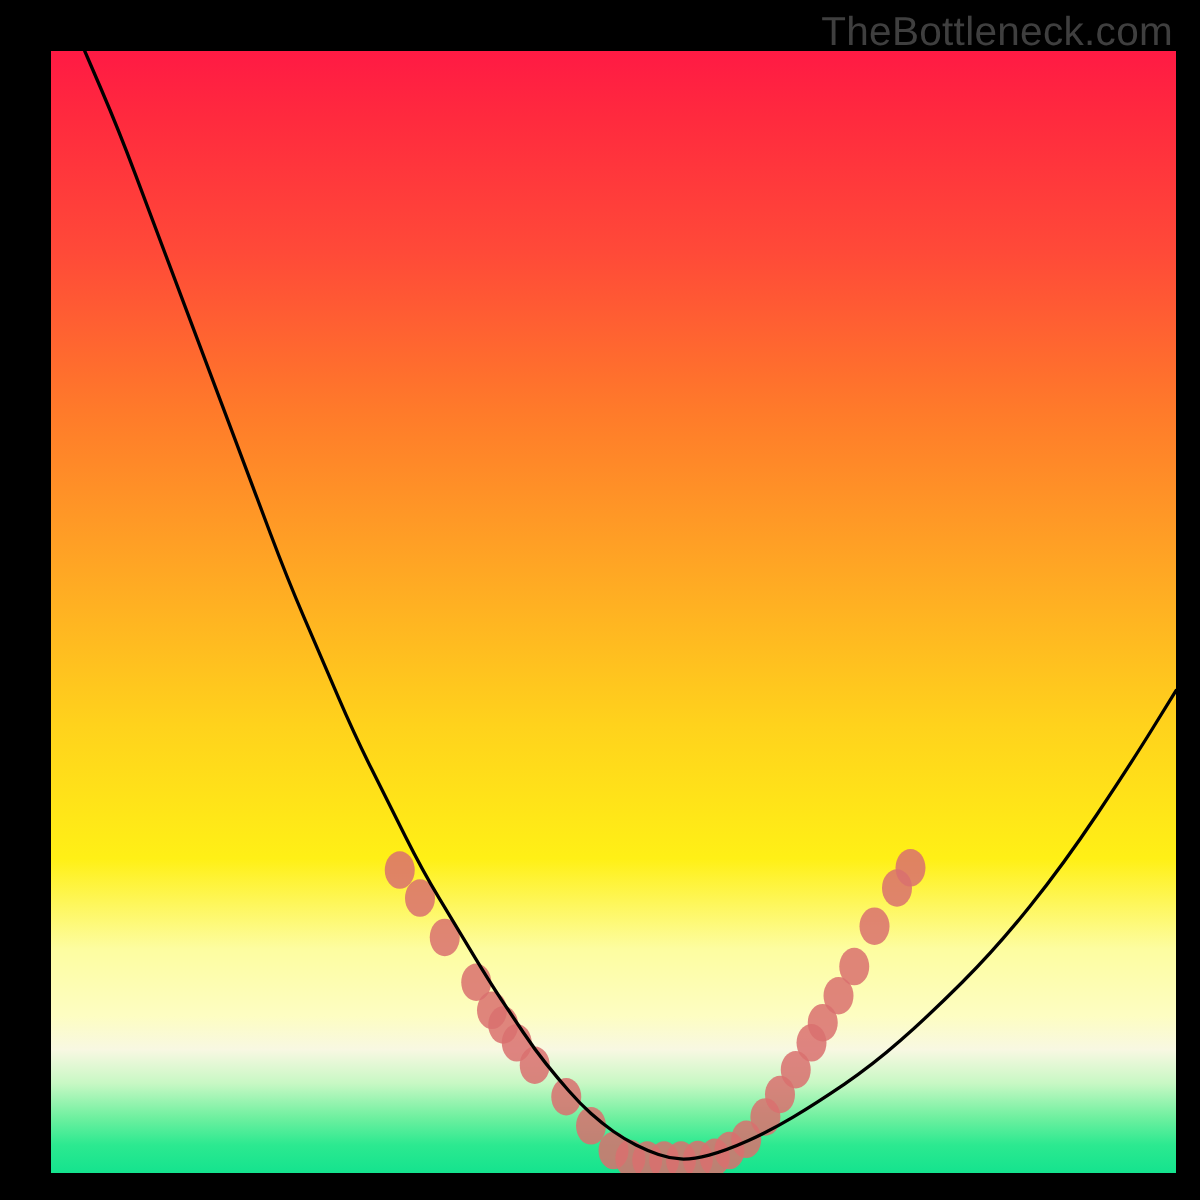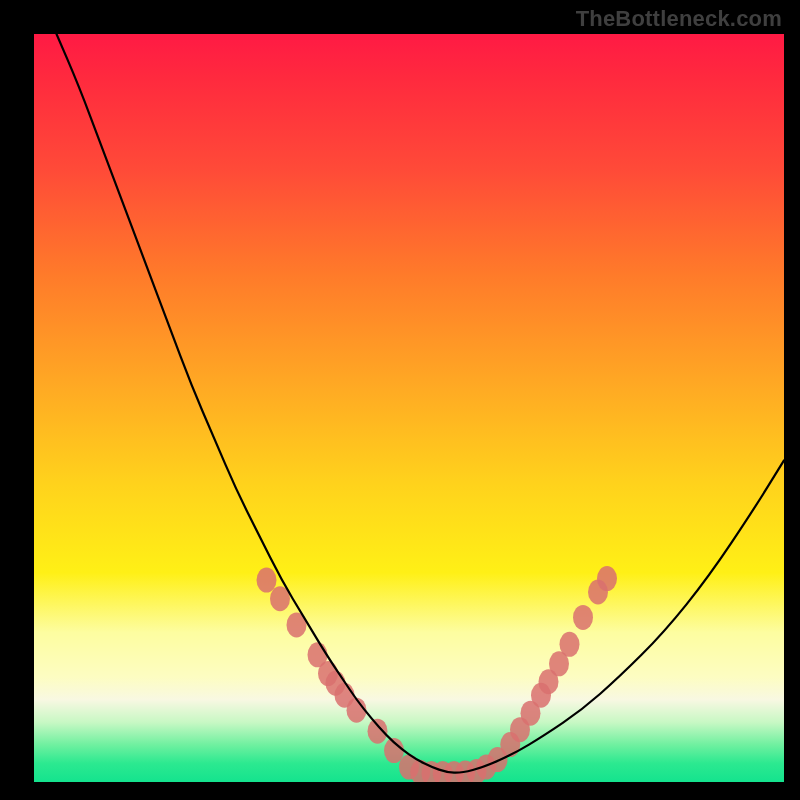--- a/index.html
+++ b/index.html
@@ -41,23 +41,23 @@
       #70f0a0 95%,
       #2ce990 97.5%,
       #14e38e 100%
     );
   }
   .watermark {
     position: absolute;
     top: 6px;
     right: 18px;
     color: #3f3f3f;
-    font-size: 22px;
+    font-size: 27px;
     letter-spacing: 0.2px;
-    font-weight: 700;
+    font-weight: 400;
     z-index: 20;
   }
   svg.plot {
     position: absolute;
     left: 34px;
     top: 34px;
     width: 750px;
     height: 748px;
     z-index: 10;
   }

